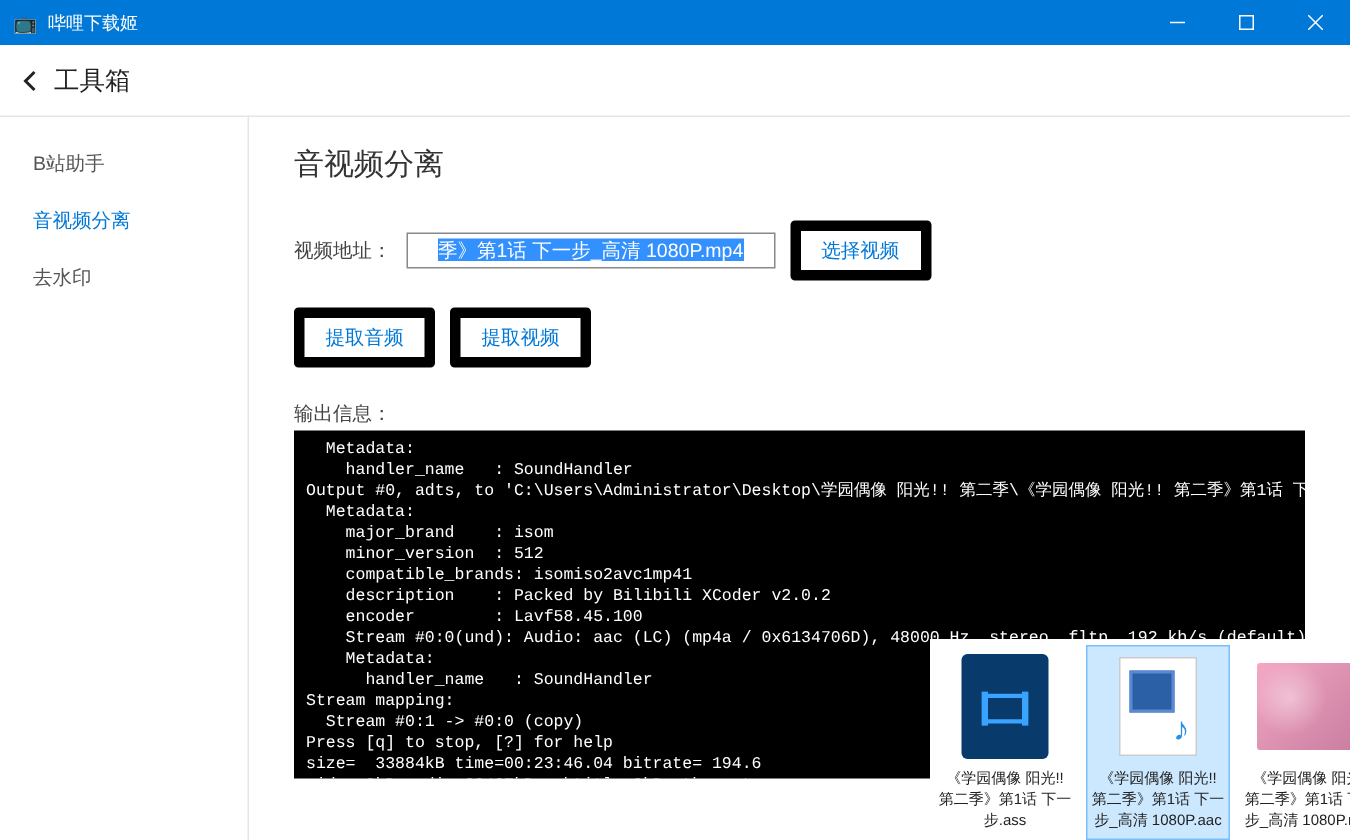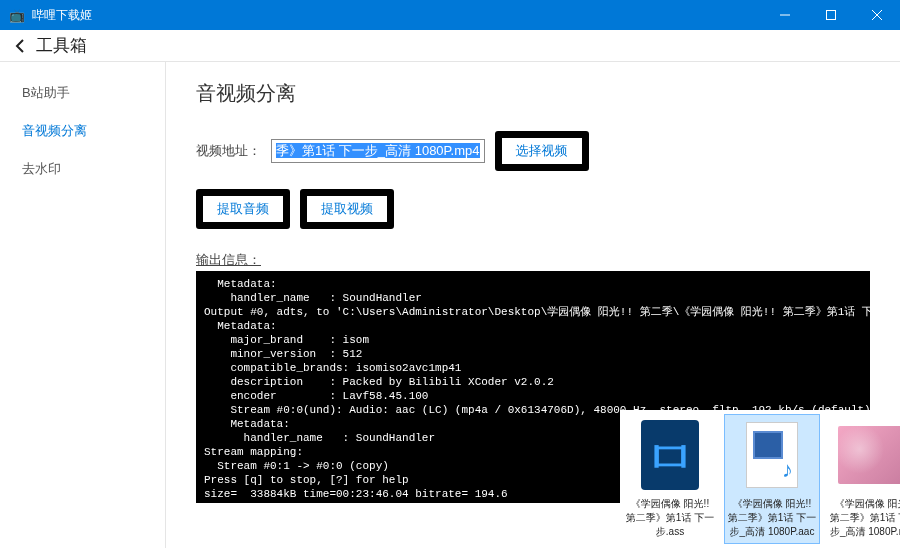--- a/index.html
+++ b/index.html
@@ -4,39 +4,39 @@
 <style>
 * { margin: 0; padding: 0; box-sizing: border-box; font-family: "Microsoft YaHei", "Segoe UI", sans-serif; }
 body { width: 900px; height: 560px; background: #fff; overflow: hidden; }
 
 .titlebar { height: 30px; background: #0078d7; color: #fff; display: flex; align-items: center; font-size: 12px; }
 .titlebar .app-icon { width: 18px; height: 14px; margin: 0 6px 0 8px; font-size: 13px; text-align: center; }
 .titlebar .title { flex: 1; }
 .win-btn { width: 46px; height: 30px; display: flex; align-items: center; justify-content: center; }
 .win-btn svg { width: 10px; height: 10px; stroke: #fff; stroke-width: 1; fill: none; }
 
-.header { height: 32px; display: flex; align-items: center; border-bottom: 1px solid #e5e5e5; padding: 0 12px; }
+.header { height: 48px; display: flex; align-items: center; border-bottom: 1px solid #e5e5e5; padding: 0 12px; }
 .back-btn { display: flex; align-items: center; font-size: 17px; color: #222; cursor: pointer; }
 .back-btn svg { width: 16px; height: 16px; stroke: #222; stroke-width: 2; fill: none; margin-right: 8px; }
 
 .body { display: flex; height: calc(560px - 30px - 44px); }
 .sidebar { width: 166px; border-right: 1px solid #e5e5e5; padding-top: 12px; }
 .side-item { padding: 10px 22px; font-size: 13px; color: #555; cursor: pointer; }
 .side-item.active { color: #0078d7; }
 
 .main { flex: 1; padding: 18px 30px 0 30px; overflow: hidden; position: relative; }
 h1.page-title { font-size: 20px; font-weight: 500; color: #333; margin-bottom: 24px; }
 
 .row { display: flex; align-items: center; gap: 10px; margin-bottom: 18px; }
 .label { font-size: 13px; color: #444; }
-.path-box { border: 1px solid #888; background: #fff; padding: 2px 4px; font-size: 13px; min-width: 200px; }
+.path-box { border: 1px solid #888; background: #fff; padding: 2px 20px; font-size: 13px; min-width: 200px; }
 .path-box .sel { background: #3390ff; color: #fff; }
 .btn { border: 7px solid #000000; color: #0078d7; background: #fff; border-radius: 3px; padding: 4px 14px; font-size: 13px; cursor: pointer; }
 
-.out-label { font-size: 13px; color: #444; margin-top: 22px; margin-bottom: 2px; text-decoration: underline; }
+.out-label { font-size: 13px; color: #444; margin-top: 22px; margin-bottom: 2px; }
 .console { background: #000; color: #fff; font-family: Consolas, "Courier New", monospace; font-size: 11px; line-height: 14px; padding: 6px 8px; height: 232px; overflow: hidden; white-space: pre; }
 
 .files { position: absolute; left: 454px; bottom: 4px; display: flex; gap: 6px; background: #fff; padding: 4px 2px 0 2px; }
 .file { width: 96px; text-align: center; cursor: pointer; padding: 4px 2px; border: 1px solid transparent; }
 .file.selected { background: #cce8ff; border: 1px solid #7abdff; }
 .file .icon { width: 72px; height: 72px; margin: 0 auto 6px auto; display: flex; align-items: center; justify-content: center; }
 .file .fname { font-size: 10px; line-height: 14px; color: #222; word-break: break-all; }
 
 .vid-icon { background: #083a6b; border-radius: 4px; width: 58px; height: 70px; display: flex; align-items: center; justify-content: center; }
 .vid-icon svg { width: 34px; height: 34px; }

